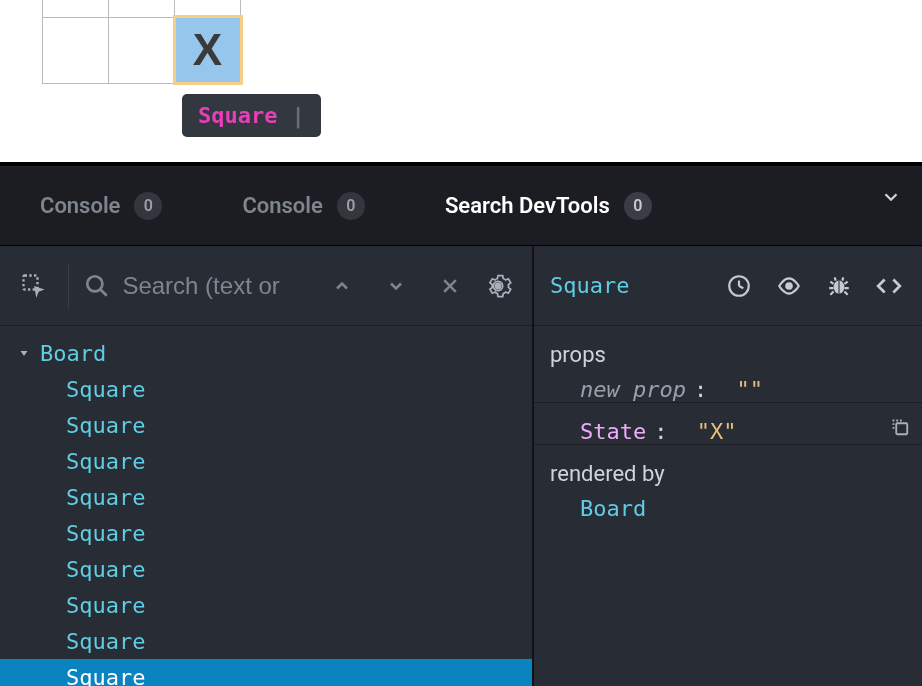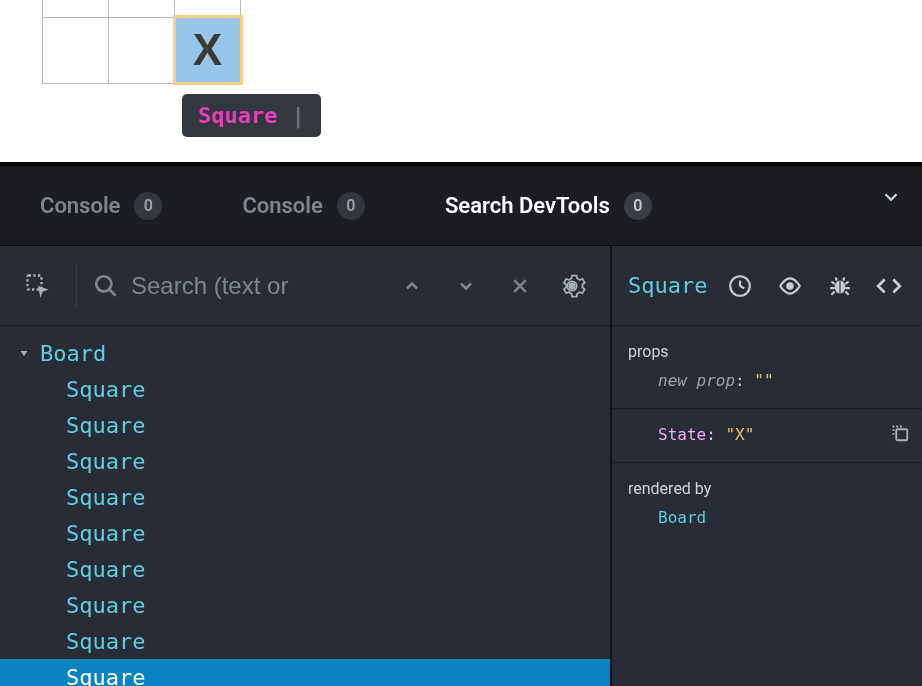--- a/index.html
+++ b/index.html
@@ -119,21 +119,21 @@
   
   .panels {
     flex: 1;
     display: flex;
     min-height: 0;
     background: #282c34;
   }
 
   
   .tree-panel {
-    width: 612px;
+    width: 534px;
     border-right: 2px solid #111318;
     display: flex;
     flex-direction: column;
   }
   .tree-toolbar {
     height: 80px;
     border-bottom: 1px solid #1b1d23;
     display: flex;
     align-items: center;
     padding: 0 16px;
@@ -225,34 +225,35 @@
     width: 34px; height: 34px;
     display: inline-flex;
     align-items: center;
     justify-content: center;
     color: #c6cad2;
     cursor: pointer;
   }
 
   .section {
     border-bottom: 1px solid #1b1d23;
-    padding: 16px 16px 18px;
+    padding: 16px 16px 0;
     font-family: ui-monospace, SFMono-Regular, Menlo, monospace;
-    font-size: 16px;
+    font-size: 22px;
     position: relative;
   }
   .section-title {
     color: #cfd3da;
     margin-bottom: 10px;
     font-family: -apple-system, BlinkMacSystemFont, "Segoe UI", Roboto, sans-serif;
     font-weight: 400;
   }
   .kv-row {
     display: flex;
     align-items: center;
+    gap: 8px;
     padding-left: 30px;
   }
   .kv-key-italic { color: #9aa0aa; font-style: italic; }
   .kv-key-hook { color: #f0abfc; }
   .kv-colon { color: #cfd3da; }
   .kv-val-str { color: #e5c07b; }
   .rendered-link { color: #5fcde4; padding-left: 30px; cursor: pointer; }
   .section-corner-icon {
     position: absolute;
     right: 12px;

